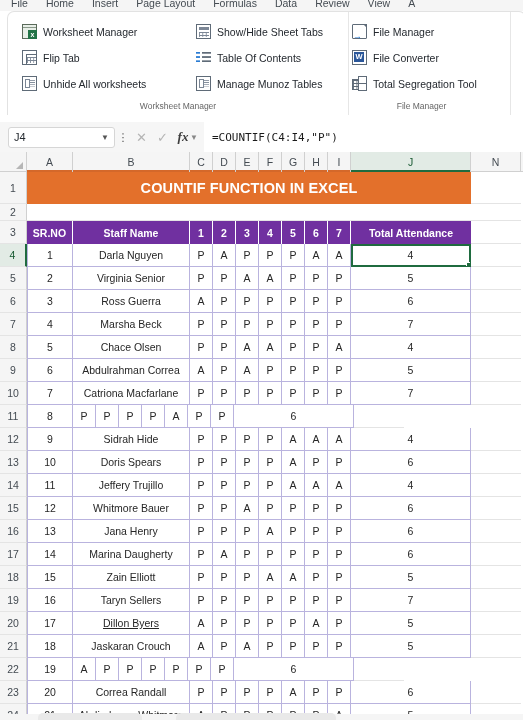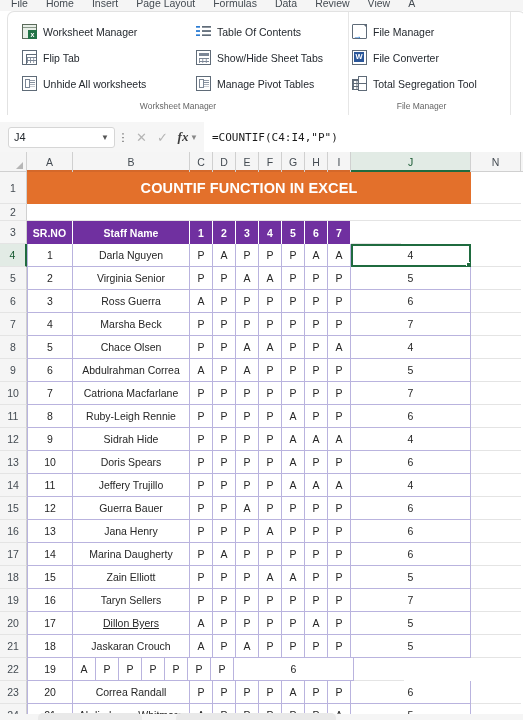--- a/index.html
+++ b/index.html
@@ -290,30 +290,30 @@
               <span class="ricon ic-fliptab"></span>
               <span>Flip Tab</span>
             </div>
             <div class="ritem">
               <span class="ricon ic-list"></span>
               <span>Unhide All worksheets</span>
             </div>
           </div>
         <div class="rcol c2" id="g1c2">
             <div class="ritem">
+              <span class="ricon ic-sheettabs"></span>
+              <span>Show/Hide Sheet Tabs</span>
+            </div>
+            <div class="ritem">
               <span class="ricon ic-toc"></span>
               <span>Table Of Contents</span>
             </div>
             <div class="ritem">
-              <span class="ricon ic-sheettabs"></span>
-              <span>Show/Hide Sheet Tabs</span>
-            </div>
-            <div class="ritem">
               <span class="ricon ic-list"></span>
-              <span>Manage Pivot Tables</span>
+              <span>Manage Munoz Tables</span>
             </div>
           </div>
       </div>
       <div class="rgroup-label">Worksheet Manager</div>
     </div>
     <div class="rgroup g2">
       <div class="rcols">
           <div class="rcol c2" id="g2c1">
             <div class="ritem">
               <span class="ricon ic-file-arrow"></span>
@@ -394,20 +394,21 @@
         <div class="cells">
           <div class="cell thead" style="width: 46px; flex: 0 0 46px;">SR.NO</div>
           <div class="cell thead" style="width: 117px; flex: 0 0 117px;">Staff Name</div>
           <div class="cell thead" style="width: 23px; flex: 0 0 23px;">1</div>
           <div class="cell thead" style="width: 23px; flex: 0 0 23px;">2</div>
           <div class="cell thead" style="width: 23px; flex: 0 0 23px;">3</div>
           <div class="cell thead" style="width: 23px; flex: 0 0 23px;">4</div>
           <div class="cell thead" style="width: 23px; flex: 0 0 23px;">5</div>
           <div class="cell thead" style="width: 23px; flex: 0 0 23px;">6</div>
           <div class="cell thead" style="width: 23px; flex: 0 0 23px;">7</div>
+          <div class="cell thead last" style="width: 120px; flex: 0 0 120px;">Total Attendance</div>
           <div class="cell blank-cell" style="width: 50px; flex: 0 0 50px;"></div>
         </div>
       </div>
       <div class="row" style="height: 23px;">
         <div class="rh sel sel-edge">4</div>
         <div class="cells">
           <div class="cell tbody-cell first" style="width: 46px; flex: 0 0 46px;">1</div>
           <div class="cell tbody-cell" style="width: 117px; flex: 0 0 117px;">Darla Nguyen</div>
           <div class="cell tbody-cell" style="width: 23px; flex: 0 0 23px;">P</div>
           <div class="cell tbody-cell" style="width: 23px; flex: 0 0 23px;">A</div>
@@ -513,21 +514,20 @@
           <div class="cell tbody-cell" style="width: 23px; flex: 0 0 23px;">P</div>
           <div class="cell tbody-cell" style="width: 23px; flex: 0 0 23px;">P</div>
           <div class="cell tbody-cell" style="width: 120px; flex: 0 0 120px;">7</div>
           <div class="cell blank-cell" style="width: 50px; flex: 0 0 50px;"></div>
         </div>
       </div>
       <div class="row" style="height: 23px;">
         <div class="rh">11</div>
         <div class="cells">
           <div class="cell tbody-cell first" style="width: 46px; flex: 0 0 46px;">8</div>
-          <div class="cell tbody-cell" style="width: 117px; flex: 0 0 117px;">Ruby-Leigh Rennie</div>
           <div class="cell tbody-cell" style="width: 23px; flex: 0 0 23px;">P</div>
           <div class="cell tbody-cell" style="width: 23px; flex: 0 0 23px;">P</div>
           <div class="cell tbody-cell" style="width: 23px; flex: 0 0 23px;">P</div>
           <div class="cell tbody-cell" style="width: 23px; flex: 0 0 23px;">P</div>
           <div class="cell tbody-cell" style="width: 23px; flex: 0 0 23px;">A</div>
           <div class="cell tbody-cell" style="width: 23px; flex: 0 0 23px;">P</div>
           <div class="cell tbody-cell" style="width: 23px; flex: 0 0 23px;">P</div>
           <div class="cell tbody-cell" style="width: 120px; flex: 0 0 120px;">6</div>
           <div class="cell blank-cell" style="width: 50px; flex: 0 0 50px;"></div>
         </div>
@@ -577,21 +577,21 @@
           <div class="cell tbody-cell" style="width: 23px; flex: 0 0 23px;">A</div>
           <div class="cell tbody-cell" style="width: 23px; flex: 0 0 23px;">A</div>
           <div class="cell tbody-cell" style="width: 120px; flex: 0 0 120px;">4</div>
           <div class="cell blank-cell" style="width: 50px; flex: 0 0 50px;"></div>
         </div>
       </div>
       <div class="row" style="height: 23px;">
         <div class="rh">15</div>
         <div class="cells">
           <div class="cell tbody-cell first" style="width: 46px; flex: 0 0 46px;">12</div>
-          <div class="cell tbody-cell" style="width: 117px; flex: 0 0 117px;">Guerra Bauer</div>
+          <div class="cell tbody-cell" style="width: 117px; flex: 0 0 117px;">Whitmore Bauer</div>
           <div class="cell tbody-cell" style="width: 23px; flex: 0 0 23px;">P</div>
           <div class="cell tbody-cell" style="width: 23px; flex: 0 0 23px;">P</div>
           <div class="cell tbody-cell" style="width: 23px; flex: 0 0 23px;">A</div>
           <div class="cell tbody-cell" style="width: 23px; flex: 0 0 23px;">P</div>
           <div class="cell tbody-cell" style="width: 23px; flex: 0 0 23px;">P</div>
           <div class="cell tbody-cell" style="width: 23px; flex: 0 0 23px;">P</div>
           <div class="cell tbody-cell" style="width: 23px; flex: 0 0 23px;">P</div>
           <div class="cell tbody-cell" style="width: 120px; flex: 0 0 120px;">6</div>
           <div class="cell blank-cell" style="width: 50px; flex: 0 0 50px;"></div>
         </div>

